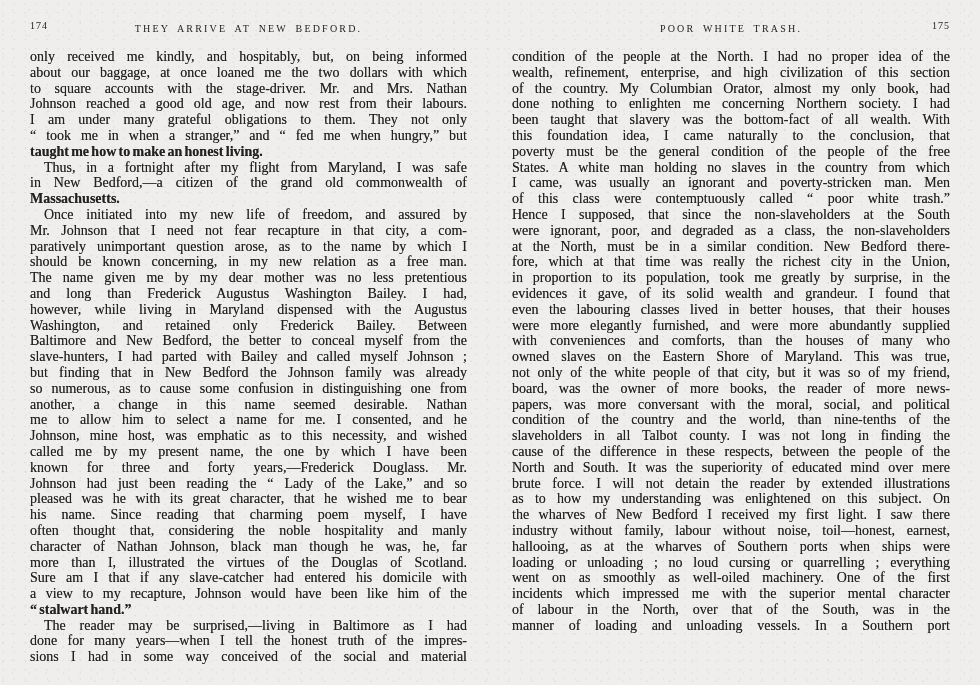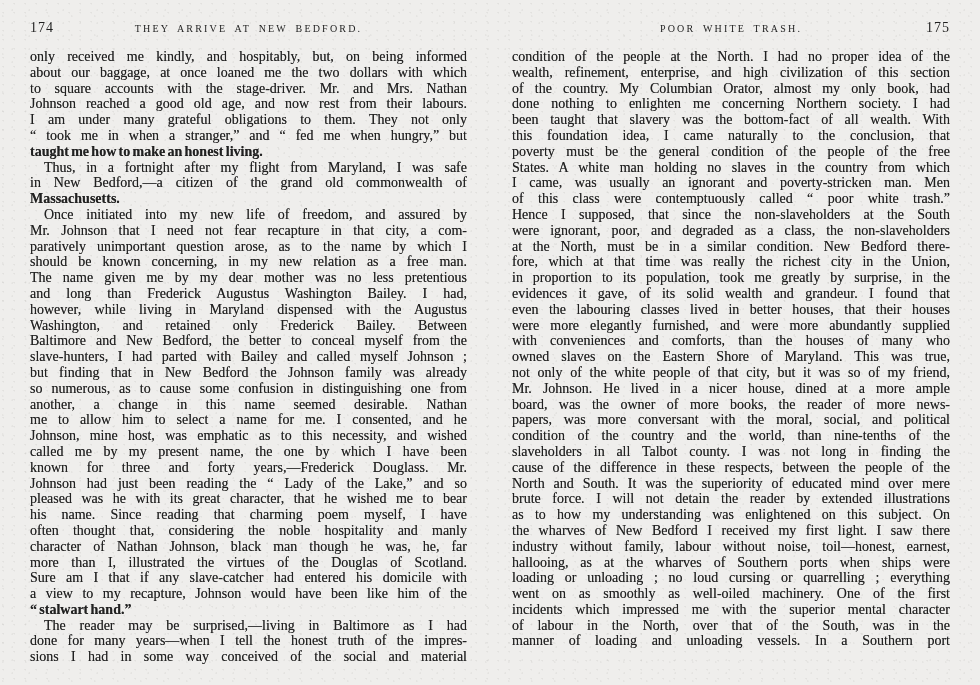--- a/index.html
+++ b/index.html
@@ -35,21 +35,21 @@
     margin-left: 45px;
   }
   .page-header {
     position: relative;
     height: 26px;
     margin-bottom: 3px;
   }
   .pagenum {
     position: absolute;
     top: 0;
-    font-size: 14px;
+    font-size: 10px;
     letter-spacing: 1px;
     color: #1f1f1f;
   }
   .pagenum.pos-left  { left: 0; }
   .pagenum.pos-right { right: 0; }
   .running {
     display: block;
     text-align: center;
     font-size: 10px;
     letter-spacing: 2.2px;
@@ -152,21 +152,20 @@
         <div class="line">were ignorant, poor, and degraded as a class, the non-slaveholders</div>
         <div class="line">at the North, must be in a similar condition. New Bedford there-</div>
         <div class="line">fore, which at that time was really the richest city in the Union,</div>
         <div class="line">in proportion to its population, took me greatly by surprise, in the</div>
         <div class="line">evidences it gave, of its solid wealth and grandeur. I found that</div>
         <div class="line">even the labouring classes lived in better houses, that their houses</div>
         <div class="line">were more elegantly furnished, and were more abundantly supplied</div>
         <div class="line">with conveniences and comforts, than the houses of many who</div>
         <div class="line">owned slaves on the Eastern Shore of Maryland. This was true,</div>
         <div class="line">not only of the white people of that city, but it was so of my friend,</div>
-        <div class="line">Mr. Johnson. He lived in a nicer house, dined at a more ample</div>
         <div class="line">board, was the owner of more books, the reader of more news-</div>
         <div class="line">papers, was more conversant with the moral, social, and political</div>
         <div class="line">condition of the country and the world, than nine-tenths of the</div>
         <div class="line">slaveholders in all Talbot county. I was not long in finding the</div>
         <div class="line">cause of the difference in these respects, between the people of the</div>
         <div class="line">North and South. It was the superiority of educated mind over mere</div>
         <div class="line">brute force. I will not detain the reader by extended illustrations</div>
         <div class="line">as to how my understanding was enlightened on this subject. On</div>
         <div class="line">the wharves of New Bedford I received my first light. I saw there</div>
         <div class="line">industry without family, labour without noise, toil—honest, earnest,</div>

